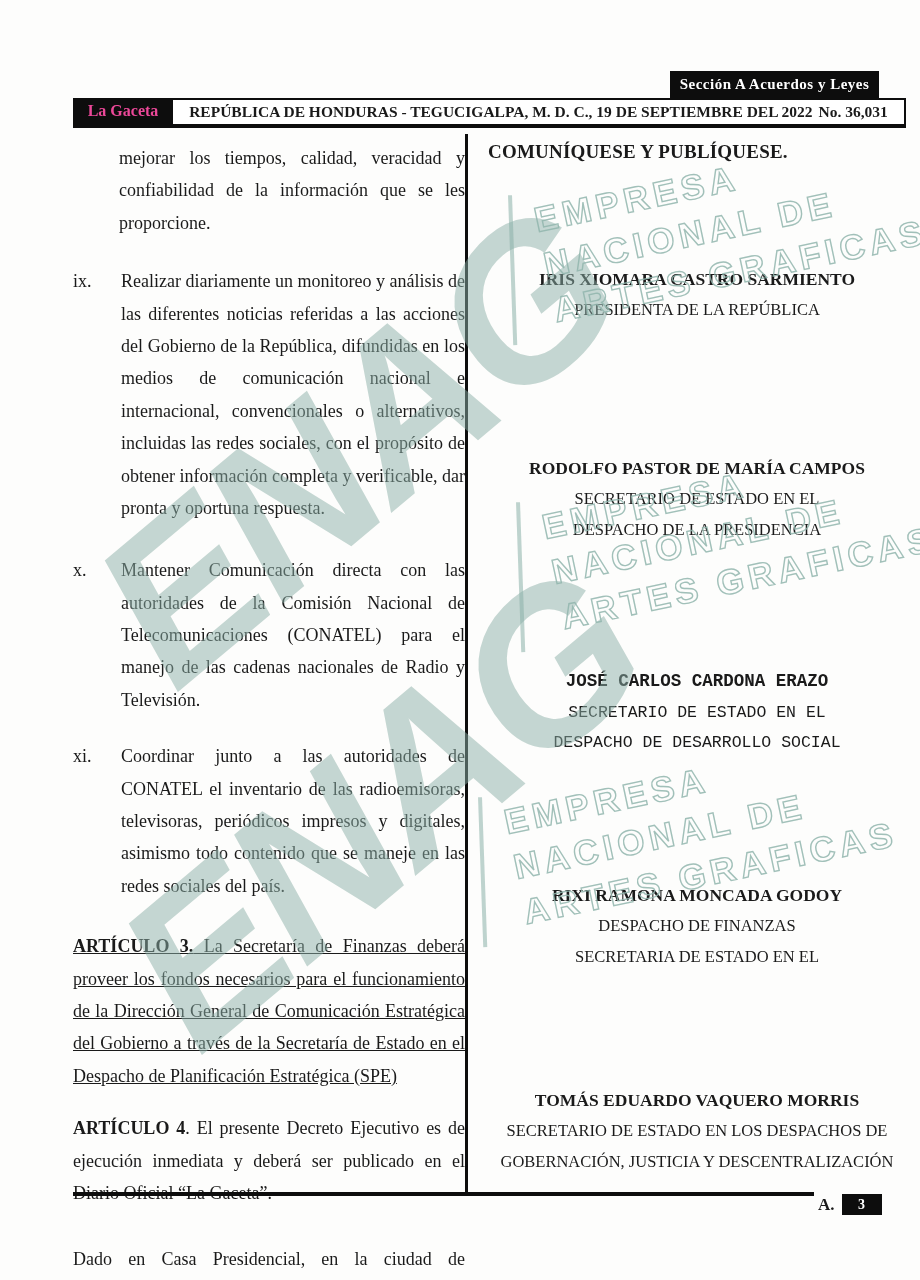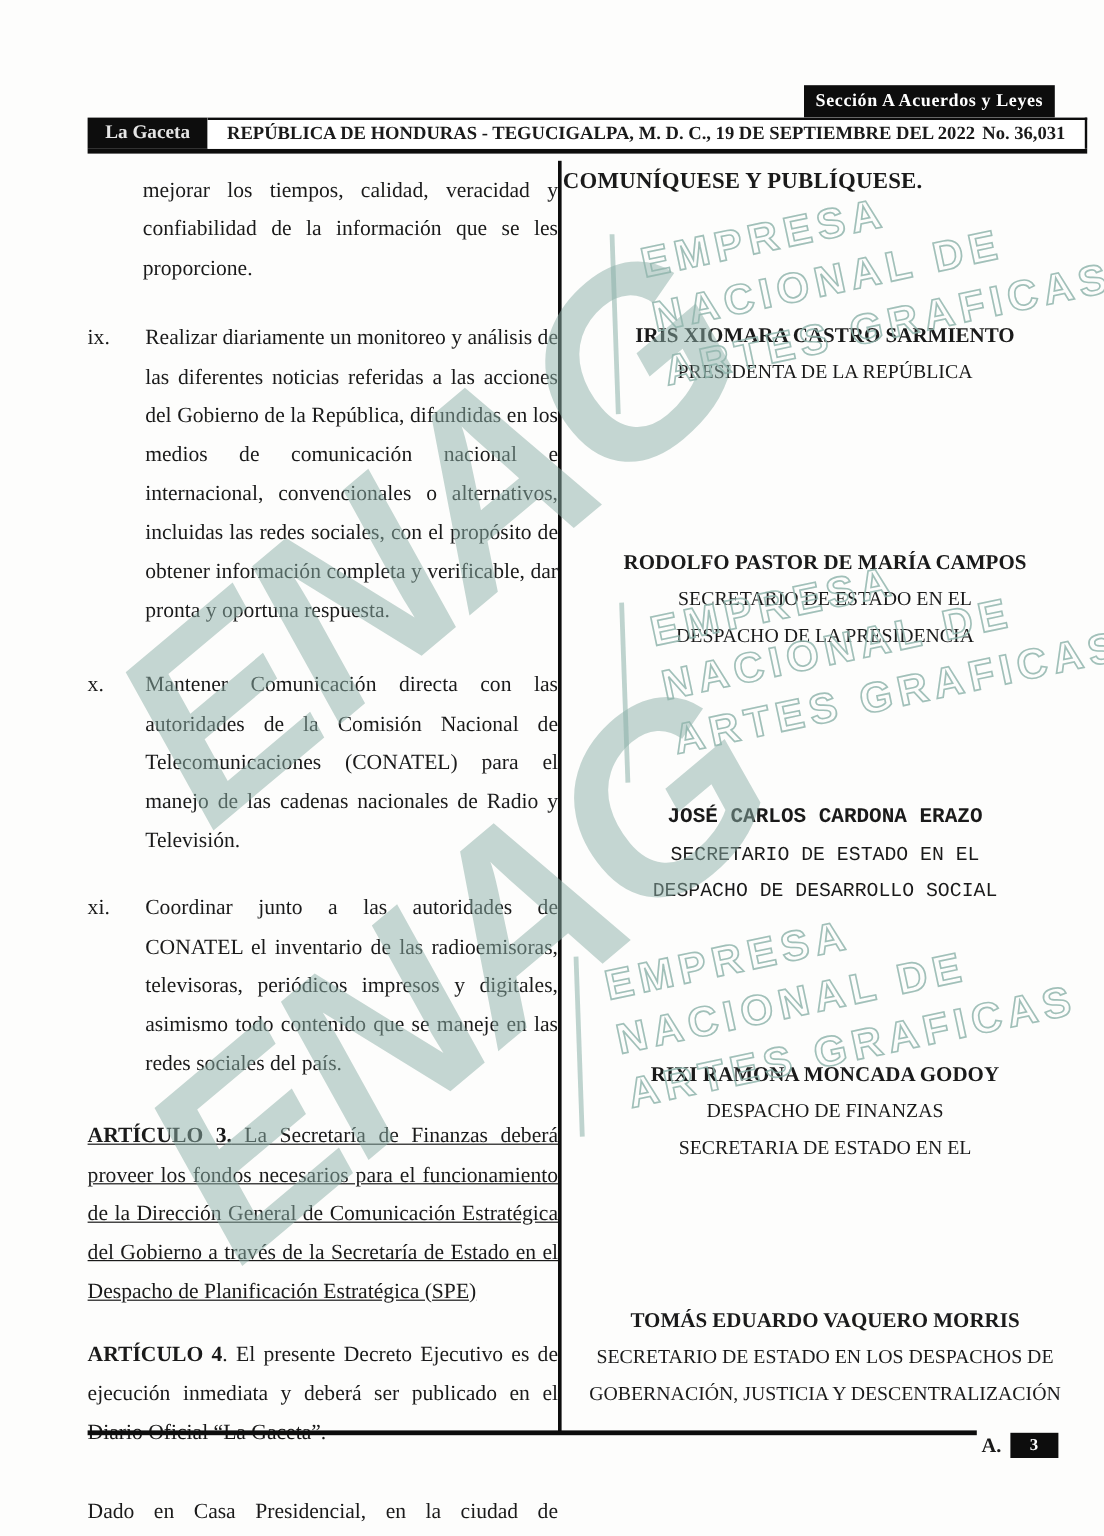--- a/index.html
+++ b/index.html
@@ -13,36 +13,36 @@
     position:absolute; left:670px; top:71px; width:209px; height:27px;
     background:#0d0d0d; color:#fff; font-weight:bold; font-size:15px;
     display:flex; align-items:center; justify-content:center; letter-spacing:.5px;
     z-index:3;
   }
   .masthead {
     position:absolute; left:73px; top:98px; width:833px; height:30px;
     display:flex; z-index:3; border-bottom:4px solid #0d0d0d;
   }
   .gaceta-logo {
-    width:100px; background:#0d0d0d; color:#e5e5e5; font-weight:bold; font-size:16px;
+    width:100px; background:#0d0d0d; color:#ec4899; font-weight:bold; font-size:16px;
     display:flex; align-items:center; justify-content:center; flex:none;
   }
   .masthead-title-wrap {
     flex:1; border-top:2.5px solid #0d0d0d; border-right:2.5px solid #0d0d0d;
     background:#fff; display:flex; align-items:center; justify-content:center;
     gap:6px; font-weight:bold; font-size:15.5px; white-space:nowrap;
   }
   
   .columns {
     position:absolute; left:73px; top:136px; width:833px; height:1060px;
     display:flex; z-index:1;
   }
   .col-left { width:392px; flex:none; font-size:18px; line-height:1.8; }
   .column-divider { width:3px; flex:none; background:#0d0d0d; height:1061px; margin-top:-2px; }
-  .col-right { flex:1; padding-left:1px; }
+  .col-right { flex:1; padding-left:20px; }
 
   .col-left p.cont { margin:6px 0 0 46px; text-align:justify; }
   .li { display:flex; }
   .li .num { width:48px; flex:none; padding-top:0; }
   .li .body { flex:1; text-align:justify; }
   .li-ix { margin-top:26px; }
   .li-x  { margin-top:30px; }
   .li-xi { margin-top:24px;font-family:Liberation Serif, serif; }
   .art { text-align:justify; }
   .art-3 { margin-top:28px;text-decoration:underline; }

